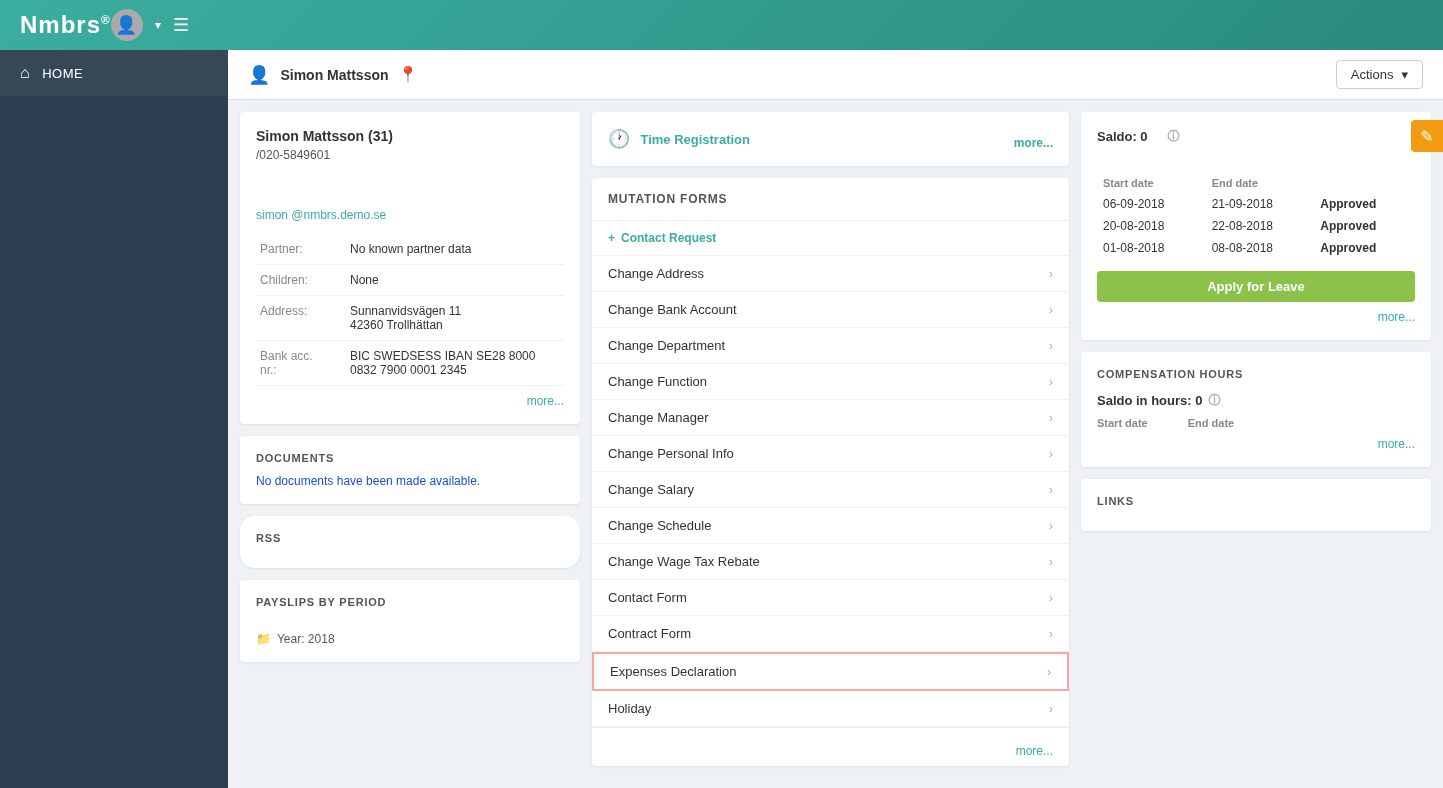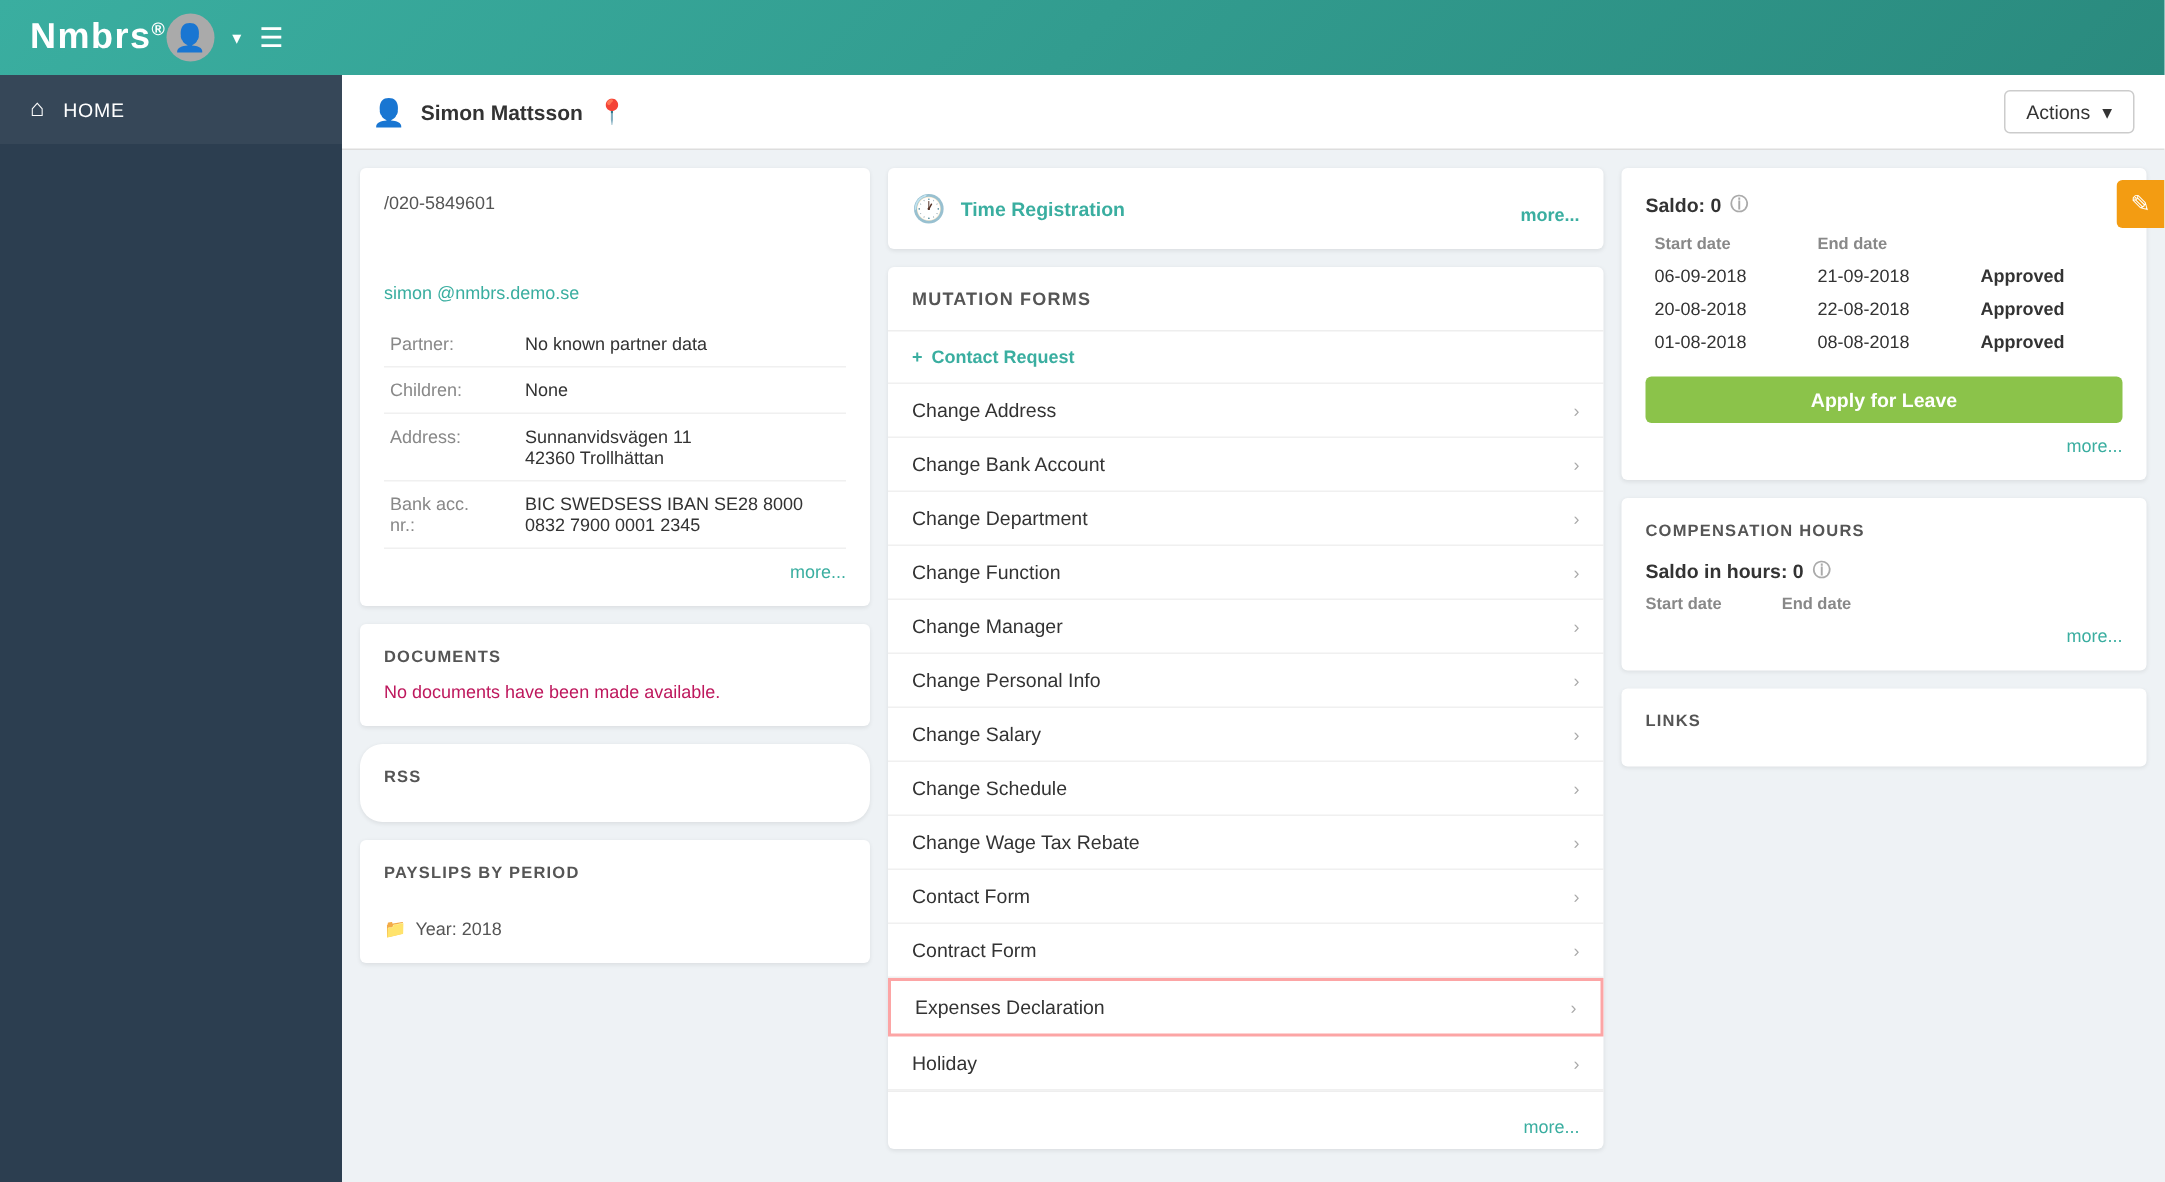--- a/index.html
+++ b/index.html
@@ -102,21 +102,21 @@
     .time-reg-card {
       background: white; border-radius: 4px; padding: 16px;
       box-shadow: 0 1px 3px rgba(0,0,0,0.08);
       display: flex; align-items: center; gap: 10px; color: #3aaea0; font-size: 13px; font-weight: 600;
     }
     .time-icon { color: #3aaea0; font-size: 18px; }
     .time-more { text-align: right; flex: 1; }
 
     
     .leave-card { background: white; border-radius: 4px; padding: 16px; box-shadow: 0 1px 3px rgba(0,0,0,0.08); }
-    .leave-saldo { display: flex; align-items: center; gap: 6px; margin-bottom: 8px; font-size: 13px; font-weight: 600; }
+    .leave-saldo { display: flex; align-items: center; gap: 20px; margin-bottom: 28px; font-size: 13px; font-weight: 600; }
     .info-icon { color: #aaa; font-size: 12px; cursor: pointer; }
     .leave-table { width: 100%; border-collapse: collapse; margin-bottom: 12px; }
     .leave-table th { font-size: 11px; color: #888; text-align: left; padding: 4px 6px; font-weight: 600; }
     .leave-table td { font-size: 12px; padding: 4px 6px; color: #333; }
     .status-approved { color: #27ae60; font-weight: 600; font-size: 12px; }
     .apply-btn {
       background: #8bc34a; color: white; border: none; border-radius: 4px;
       padding: 8px 16px; font-size: 13px; font-weight: 600; cursor: pointer;
       display: block; width: 100%;
     }
@@ -127,21 +127,21 @@
     .comp-saldo { font-size: 13px; font-weight: 600; display: flex; align-items: center; gap: 6px; margin-bottom: 8px; }
     .comp-dates { display: flex; gap: 40px; font-size: 11px; color: #888; font-weight: 600; margin-bottom: 8px; }
 
     
     .links-card { background: white; border-radius: 4px; padding: 16px; box-shadow: 0 1px 3px rgba(0,0,0,0.08); }
     .links-title { font-size: 11px; font-weight: 700; color: #555; text-transform: uppercase; letter-spacing: 0.8px; margin-bottom: 8px; }
 
     
     .docs-card { background: white; border-radius: 4px; padding: 16px; box-shadow: 0 1px 3px rgba(0,0,0,0.08); }
     .docs-title { font-size: 11px; font-weight: 700; color: #555; text-transform: uppercase; letter-spacing: 0.8px; margin-bottom: 10px; }
-    .docs-empty { font-size: 12px; color: #be185d; }
+    .docs-empty { font-size: 12px; color: #1d4ed8; }
 
     
     .rss-card { background: white; border-radius: 15px; padding: 16px; box-shadow: 0 1px 3px rgba(0,0,0,0.08); }
     .rss-title { font-size: 11px; font-weight: 700; color: #555; text-transform: uppercase; letter-spacing: 0.8px; margin-bottom: 8px; }
 
     
     .payslips-card { background: white; border-radius: 4px; padding: 16px; box-shadow: 0 1px 3px rgba(0,0,0,0.08); }
     .payslips-title { font-size: 11px; font-weight: 700; color: #555; text-transform: uppercase; letter-spacing: 0.8px; margin-bottom: 24px; }
     .payslips-year { font-size: 12px; color: #555; display: flex; align-items: center; gap: 6px; }
     .folder-icon { color: #aaa; }
@@ -198,20 +198,21 @@
 <div class="fab-edit">
   <span>✎</span>
 </div>
 
 <div class="main-content">
 
   <div class="col-left">
 
     <div class="card">
       <div class="profile-info">
+        <div class="profile-name">Simon Mattsson (31)</div>
         <div class="profile-phone">/020-5849601</div>
         <div class="profile-email">simon @nmbrs.demo.se</div>
       </div>
       <table class="info-table">
         <tbody>
             <tr>
           <td>Partner:</td>
           <td>No known partner data</td>
         </tr>
         <tr>

